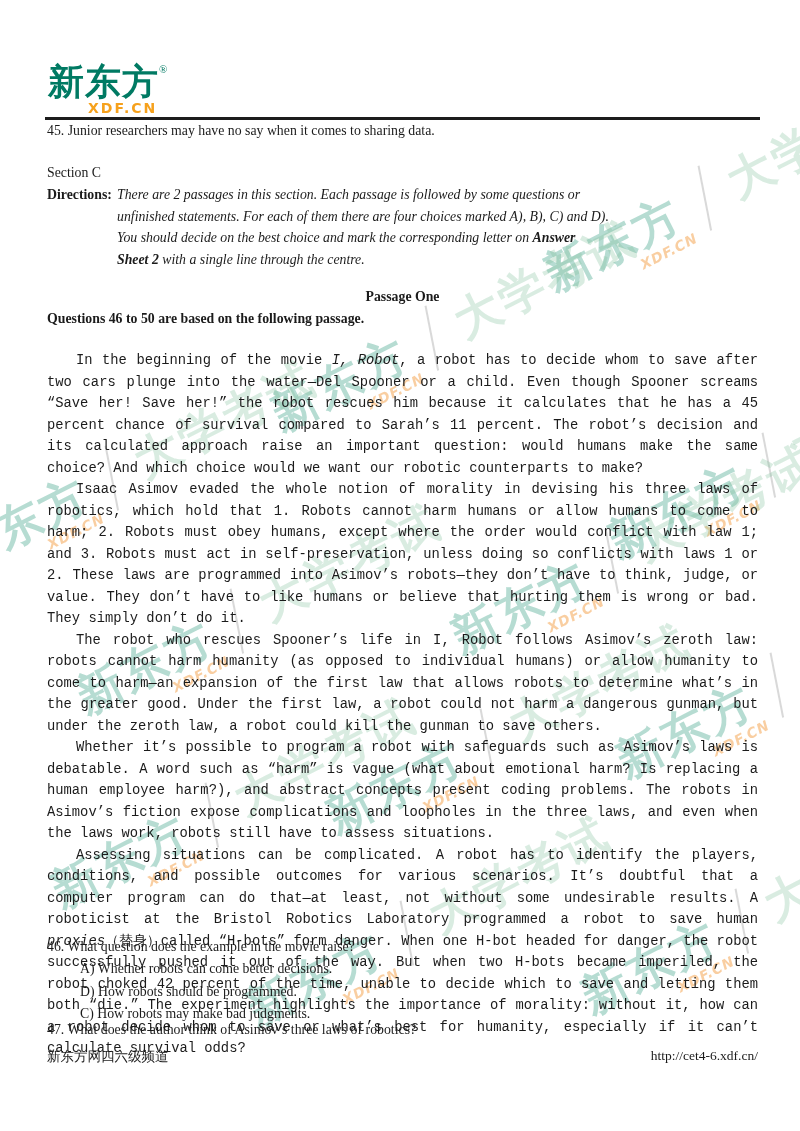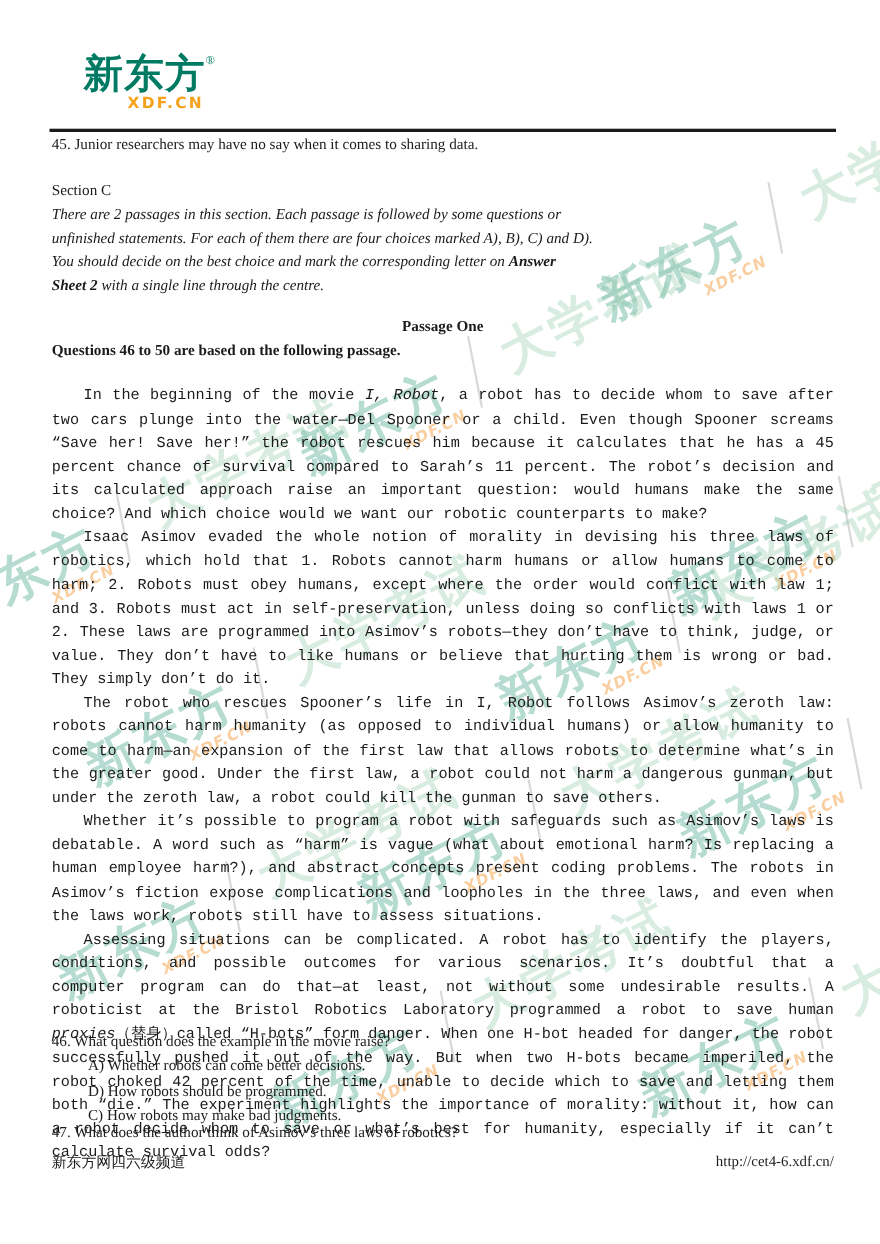--- a/index.html
+++ b/index.html
@@ -25,21 +25,21 @@
     font-family:"DejaVu Sans", sans-serif; font-weight:bold; font-size:14px;
     letter-spacing:1px; color:rgba(243,152,58,0.48); font-style:italic;
   }
   .wm-slash { width:2px; height:66px; background:rgba(165,165,165,0.42); transform:rotate(16deg); }
   .wm-exam {
     font-family:"DejaVu Sans", sans-serif; font-weight:bold; font-size:46px;
     letter-spacing:3px; color:rgba(128,192,156,0.30);
   }
 
   
-  #logo { position:absolute; left:48px; top:50px; line-height:1; z-index:2;margin-left:28px; }
+  #logo { position:absolute; left:48px; top:64px; line-height:1; z-index:2; }
   .logo-brand {
     font-family:"DejaVu Sans", sans-serif; font-weight:bold; font-size:36px;
     color:#007a63; letter-spacing:1px;
   }
   .logo-reg { font-size:11px; color:#007a63; vertical-align:top; }
   .logo-site {
     font-family:"DejaVu Sans", sans-serif; font-weight:bold; font-size:14px;
     color:#f6a11c; letter-spacing:2px; margin-left:40px; margin-top:1px;
   }
   #header-right {
@@ -135,20 +135,21 @@
     <div><span class="logo-brand">新东方</span><span class="logo-reg">®</span></div>
     <div class="logo-site">XDF.CN</div>
   </div>
   <div id="top-rule"></div>
 
   <div id="item45" class="blk">45. Junior researchers may have no say when it comes to sharing data.</div>
 
   <div id="sectionC" class="blk">Section C</div>
 
   <div id="directions" class="blk">
+    <span class="dir-label">Directions:</span>
     <span class="dir-body"><span class="seg-i">There are 2 passages in this section. Each passage is followed by some questions or unfinished statements. For each of them there are four choices marked A), B), C) and D). You should decide on the best choice and mark the corresponding letter on </span><span class="seg-bi">Answer Sheet 2</span><span class="seg-i"> with a single line through the centre.</span></span>
   </div>
 
   <div id="passage-one" class="blk">Passage One</div>
   <div id="questions-head" class="blk">Questions 46 to 50 are based on the following passage.</div>
 
   <div id="passage-body" class="blk">
     <p><span>In the beginning of the movie </span><span class="seg-i">I, Robot</span><span>, a robot has to decide whom to save after two cars plunge into the water—Del Spooner or a child. Even though Spooner screams “Save her! Save her!” the robot rescues him because it calculates that he has a 45 percent chance of survival compared to Sarah’s 11 percent. The robot’s decision and its calculated approach raise an important question: would humans make the same choice? And which choice would we want our robotic counterparts to make?</span></p>
     <p><span>Isaac Asimov evaded the whole notion of morality in devising his three laws of robotics, which hold that 1. Robots cannot harm humans or allow humans to come to harm; 2. Robots must obey humans, except where the order would conflict with law 1; and 3. Robots must act in self-preservation, unless doing so conflicts with laws 1 or 2. These laws are programmed into Asimov’s robots—they don’t have to think, judge, or value. They don’t have to like humans or believe that hurting them is wrong or bad. They simply don’t do it.</span></p>
     <p><span>The robot who rescues Spooner’s life in I, Robot follows Asimov’s zeroth law: robots cannot harm humanity (as opposed to individual humans) or allow humanity to come to harm—an expansion of the first law that allows robots to determine what’s in the greater good. Under the first law, a robot could not harm a dangerous gunman, but under the zeroth law, a robot could kill the gunman to save others.</span></p>

